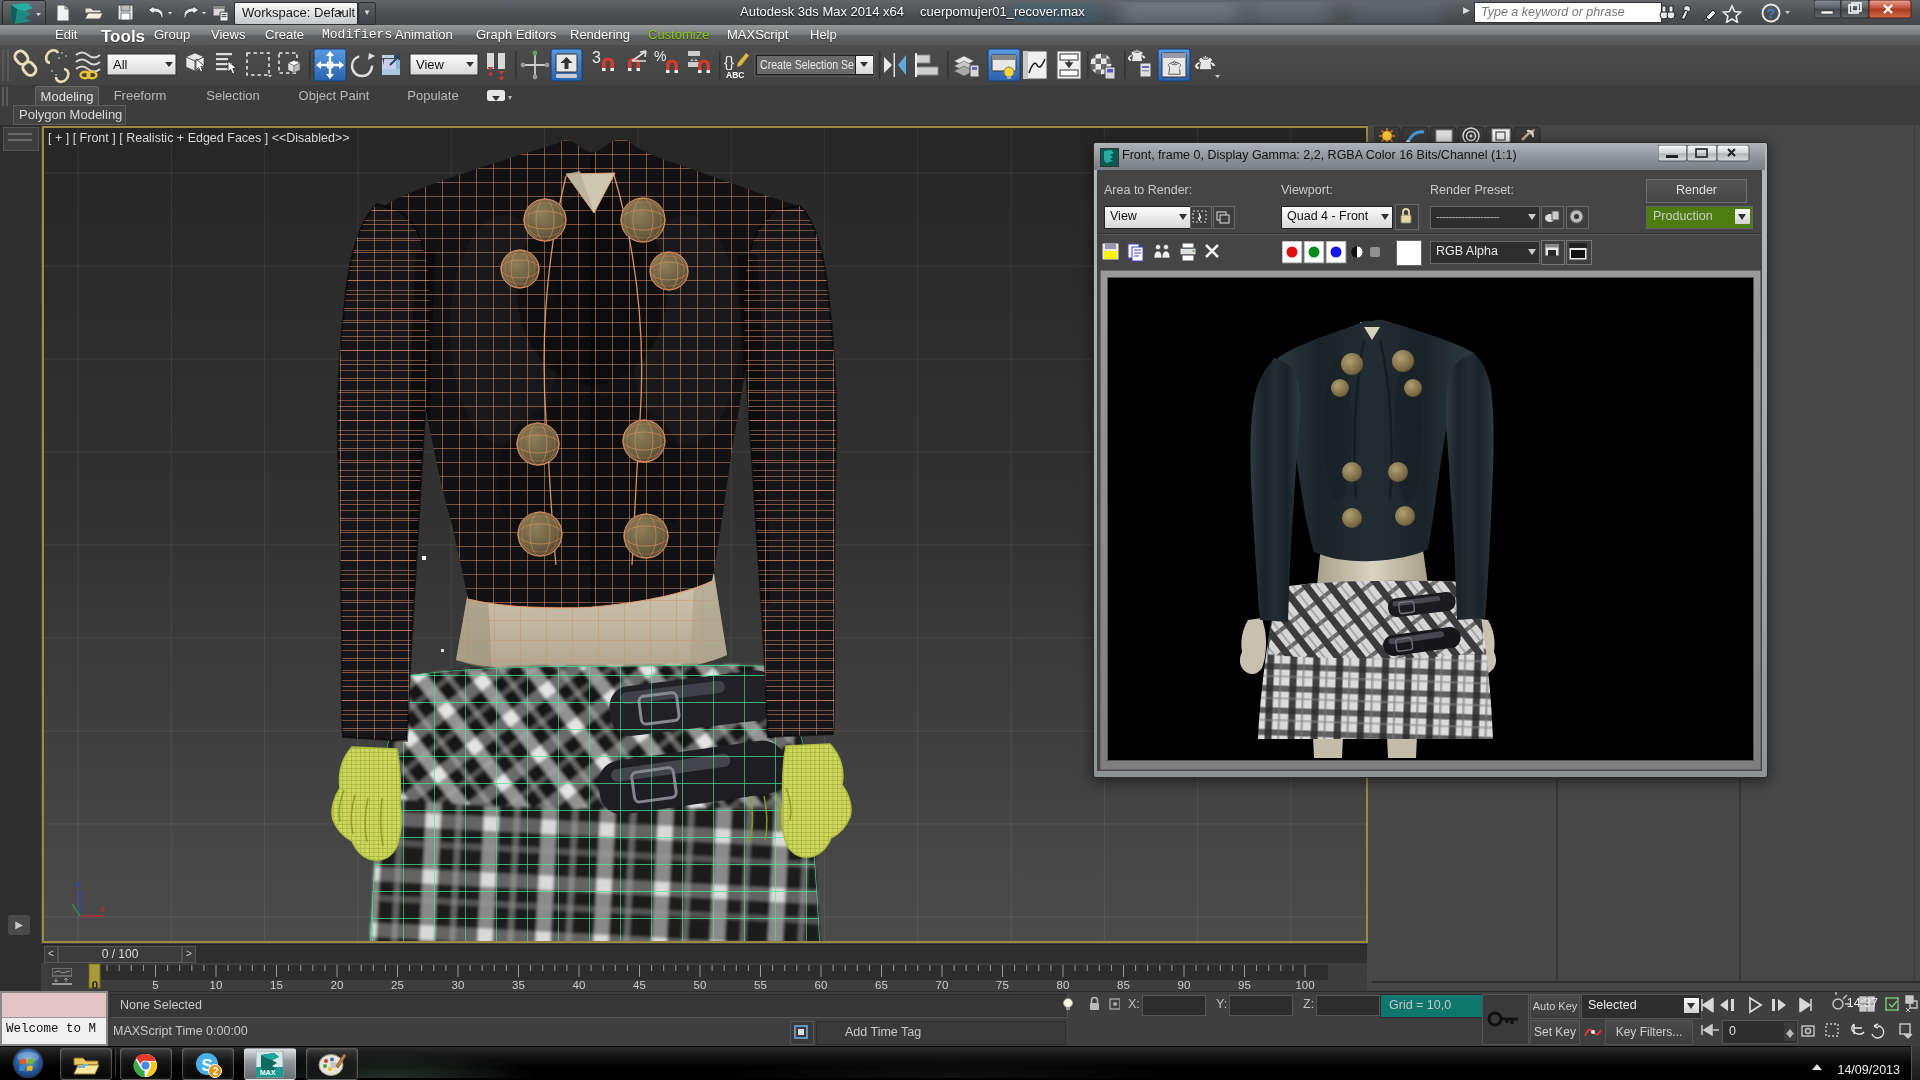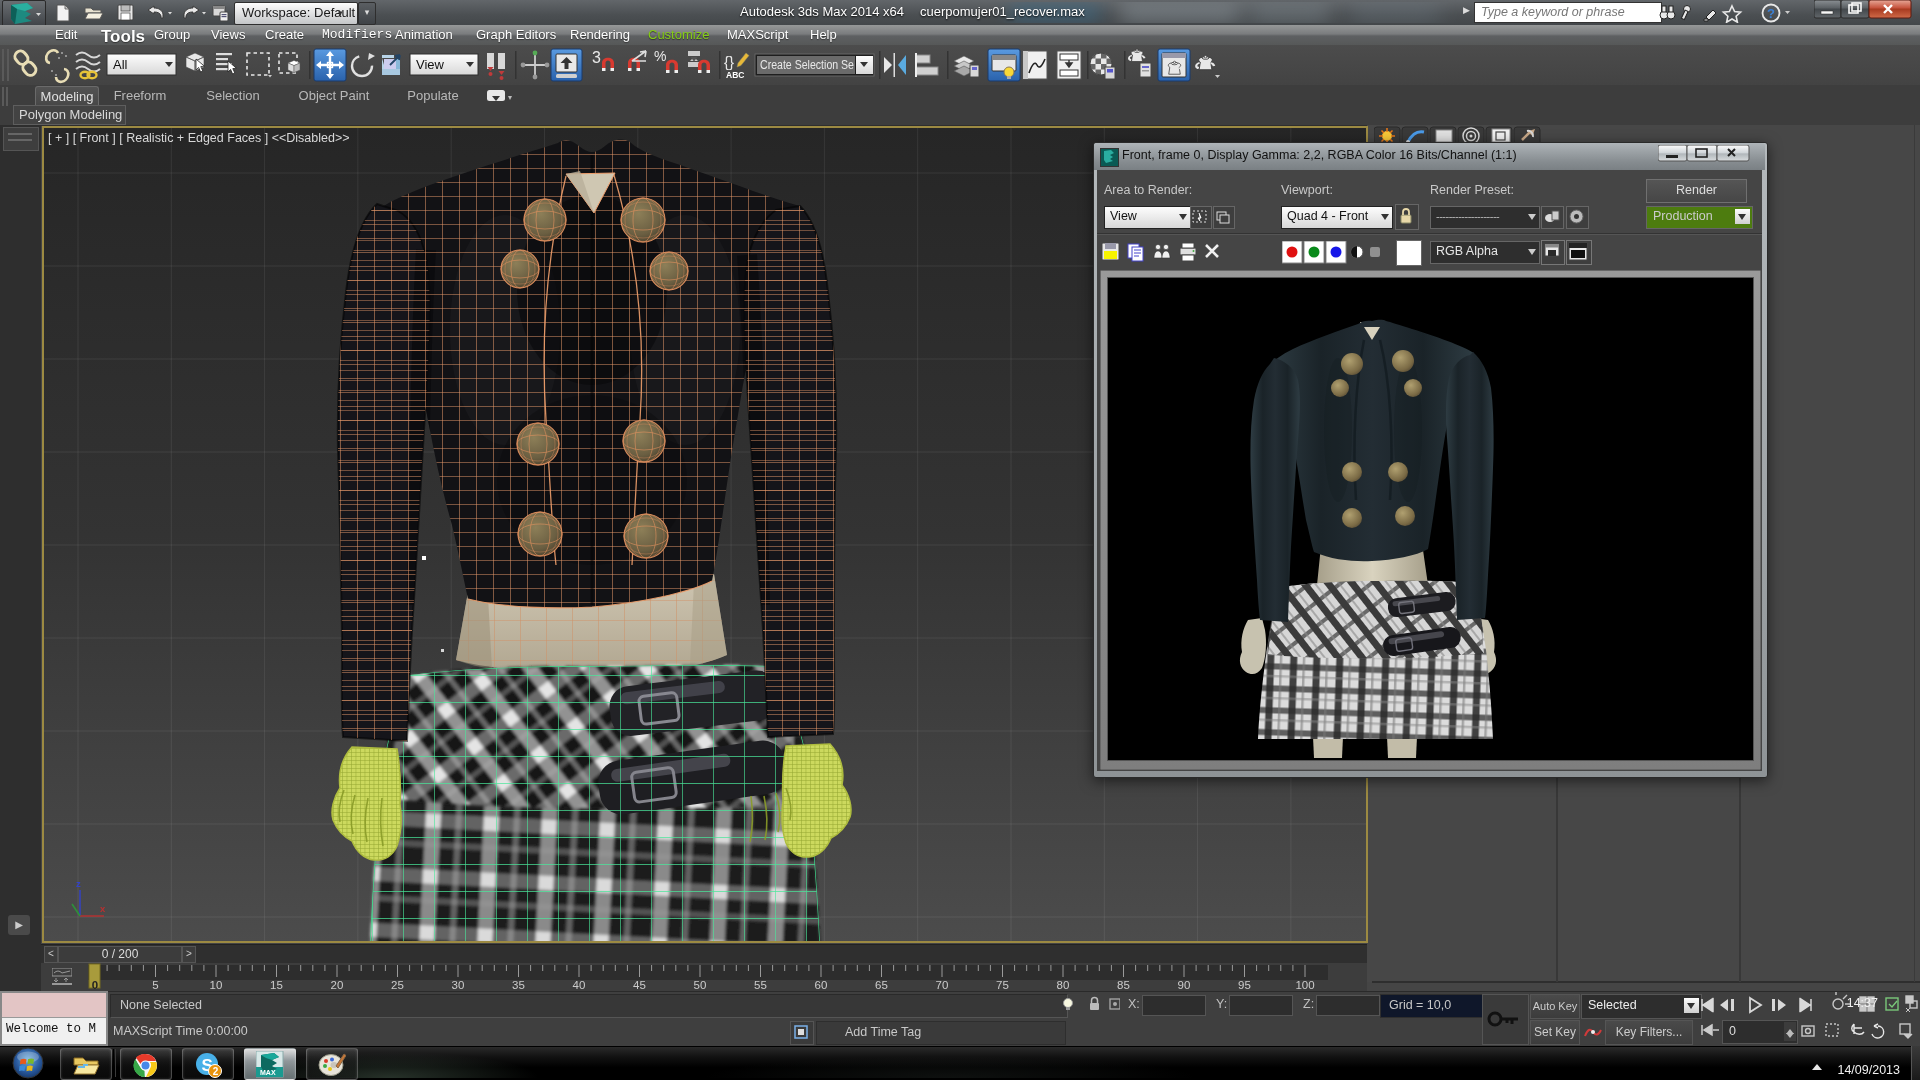--- a/index.html
+++ b/index.html
@@ -696,21 +696,21 @@
       <circle cx="1340" cy="388" r="9" fill="url(#rbtn)"></circle>
       <circle cx="1413" cy="388" r="9" fill="url(#rbtn)"></circle>
       <circle cx="1352" cy="472" r="10" fill="url(#rbtn)"></circle>
       <circle cx="1398" cy="472" r="10" fill="url(#rbtn)"></circle>
       <circle cx="1352" cy="518" r="10" fill="url(#rbtn)"></circle>
       <circle cx="1405" cy="516" r="10" fill="url(#rbtn)"></circle>
     </svg>
     <div class="abs" style="left:41px;top:944px;width:1326px;height:19px;background:#2f2f2f;border-top:1px solid #222;"></div>
 <div class="abs" style="left:0;top:944px;width:41px;height:19px;background:#2e2e2e;"></div>
 <div class="abs" style="left:44px;top:946px;width:12px;height:15px;background:#3c3c3c;border:1px solid #555;color:#ccc;font-size:10px;text-align:center;line-height:14px;">&lt;</div>
-<div class="abs" style="left:58px;top:946px;width:122px;height:15px;background:#3c3c3c;border:1px solid #555;color:#ddd;font-size:12px;text-align:center;line-height:14px;">0 / 200</div>
+<div class="abs" style="left:58px;top:946px;width:122px;height:15px;background:#3c3c3c;border:1px solid #555;color:#ddd;font-size:12px;text-align:center;line-height:14px;">0 / 100</div>
 <div class="abs" style="left:182px;top:946px;width:12px;height:15px;background:#3c3c3c;border:1px solid #555;color:#ccc;font-size:10px;text-align:center;line-height:14px;">&gt;</div>
 <div class="abs" style="left:41px;top:963px;width:1326px;height:28px;background:#3d3d3d;"></div>
 <div class="abs" style="left:0;top:963px;width:41px;height:28px;background:#2e2e2e;"></div>
 <div class="abs" style="left:52px;top:968px;width:20px;height:17px;"><svg width="20" height="17">
         <rect x="0" y="0" width="20" height="8" fill="none" stroke="#999"></rect>
         <path d="M2 5 q4 -4 8 0 l8 -2" stroke="#999" fill="none"></path>
         <path d="M4 10 l0 4 m-2 -2 l2 2 l2 -2 M14 14 l0 -4 m-2 2 l2 -2 l2 2" stroke="#999" fill="none"></path>
         <rect x="0" y="15" width="20" height="2" fill="#999"></rect>
       </svg></div>
 <svg class="abs" style="left:80px;top:963px" width="1260" height="28" viewBox="0 0 1260 28">
@@ -753,21 +753,21 @@
         <path d="M31.5 9 v-2.5 a3 3 0 0 1 6 0 V 9" fill="none" stroke="#bbb" stroke-width="1.5"></path>
         <rect x="50" y="5" width="10" height="10" fill="none" stroke="#aaa" stroke-width="1.3"></rect>
         <circle cx="55" cy="10" r="2" fill="#aaa"></circle>
       </svg></div>
 <div class="abs" style="left:1128px;top:997px;color:#c0c0c0;font-size:12.5px;">X:</div>
 <div class="abs" style="left:1216px;top:997px;color:#c0c0c0;font-size:12.5px;">Y:</div>
 <div class="abs" style="left:1303px;top:997px;color:#c0c0c0;font-size:12.5px;">Z:</div>
 <div class="abs" style="left:1142px;top:995px;width:62px;height:19px;background:#2d2d2d;border:1px solid #555;"></div>
 <div class="abs" style="left:1229px;top:995px;width:62px;height:19px;background:#2d2d2d;border:1px solid #555;"></div>
 <div class="abs" style="left:1316px;top:995px;width:62px;height:19px;background:#2d2d2d;border:1px solid #555;"></div>
-<div class="abs" style="left:1380px;top:994px;width:99px;height:22px;background:#0f172a;border:1px solid #2e2e2e;color:#c8c8c8;font-size:12.5px;line-height:21px;padding-left:8px;">Grid = 10,0</div>
+<div class="abs" style="left:1380px;top:994px;width:99px;height:22px;background:#0f766e;border:1px solid #2e2e2e;color:#c8c8c8;font-size:12.5px;line-height:21px;padding-left:8px;">Grid = 10,0</div>
 <div class="abs" style="left:790px;top:1021px;width:22px;height:22px;background:#3a3a3a;border:1px solid #555;"><svg width="20" height="20">
         <rect x="4" y="4" width="12" height="12" fill="none" stroke="#7ab0e8" stroke-width="1.5"></rect>
         <rect x="7" y="7" width="6" height="6" fill="#ddd"></rect>
       </svg></div>
 <div class="abs" style="left:816px;top:1021px;width:220px;height:22px;background:#3a3a3a;border:1px solid #2e2e2e;color:#c8c8c8;font-size:12.5px;line-height:21px;padding-left:28px;">Add Time Tag</div>
 <div class="abs" style="left:1482px;top:994px;width:45px;height:49px;background:#3a3a3a;border:1px solid #555;"><svg width="43" height="47">
         <circle cx="12" cy="24" r="6" fill="none" stroke="#111" stroke-width="3"></circle>
         <path d="M17 24 h18 m-6 0 v5 m-5 -5 v4" stroke="#111" stroke-width="3"></path>
       </svg></div>
 <div class="abs" style="left:1530px;top:994px;width:48px;height:23px;background:linear-gradient(#4a4a4a,#3c3c3c);border:1px solid #555;color:#ccc;font-size:12px;text-align:center;line-height:22px;font-size:11px;">Auto Key</div>

